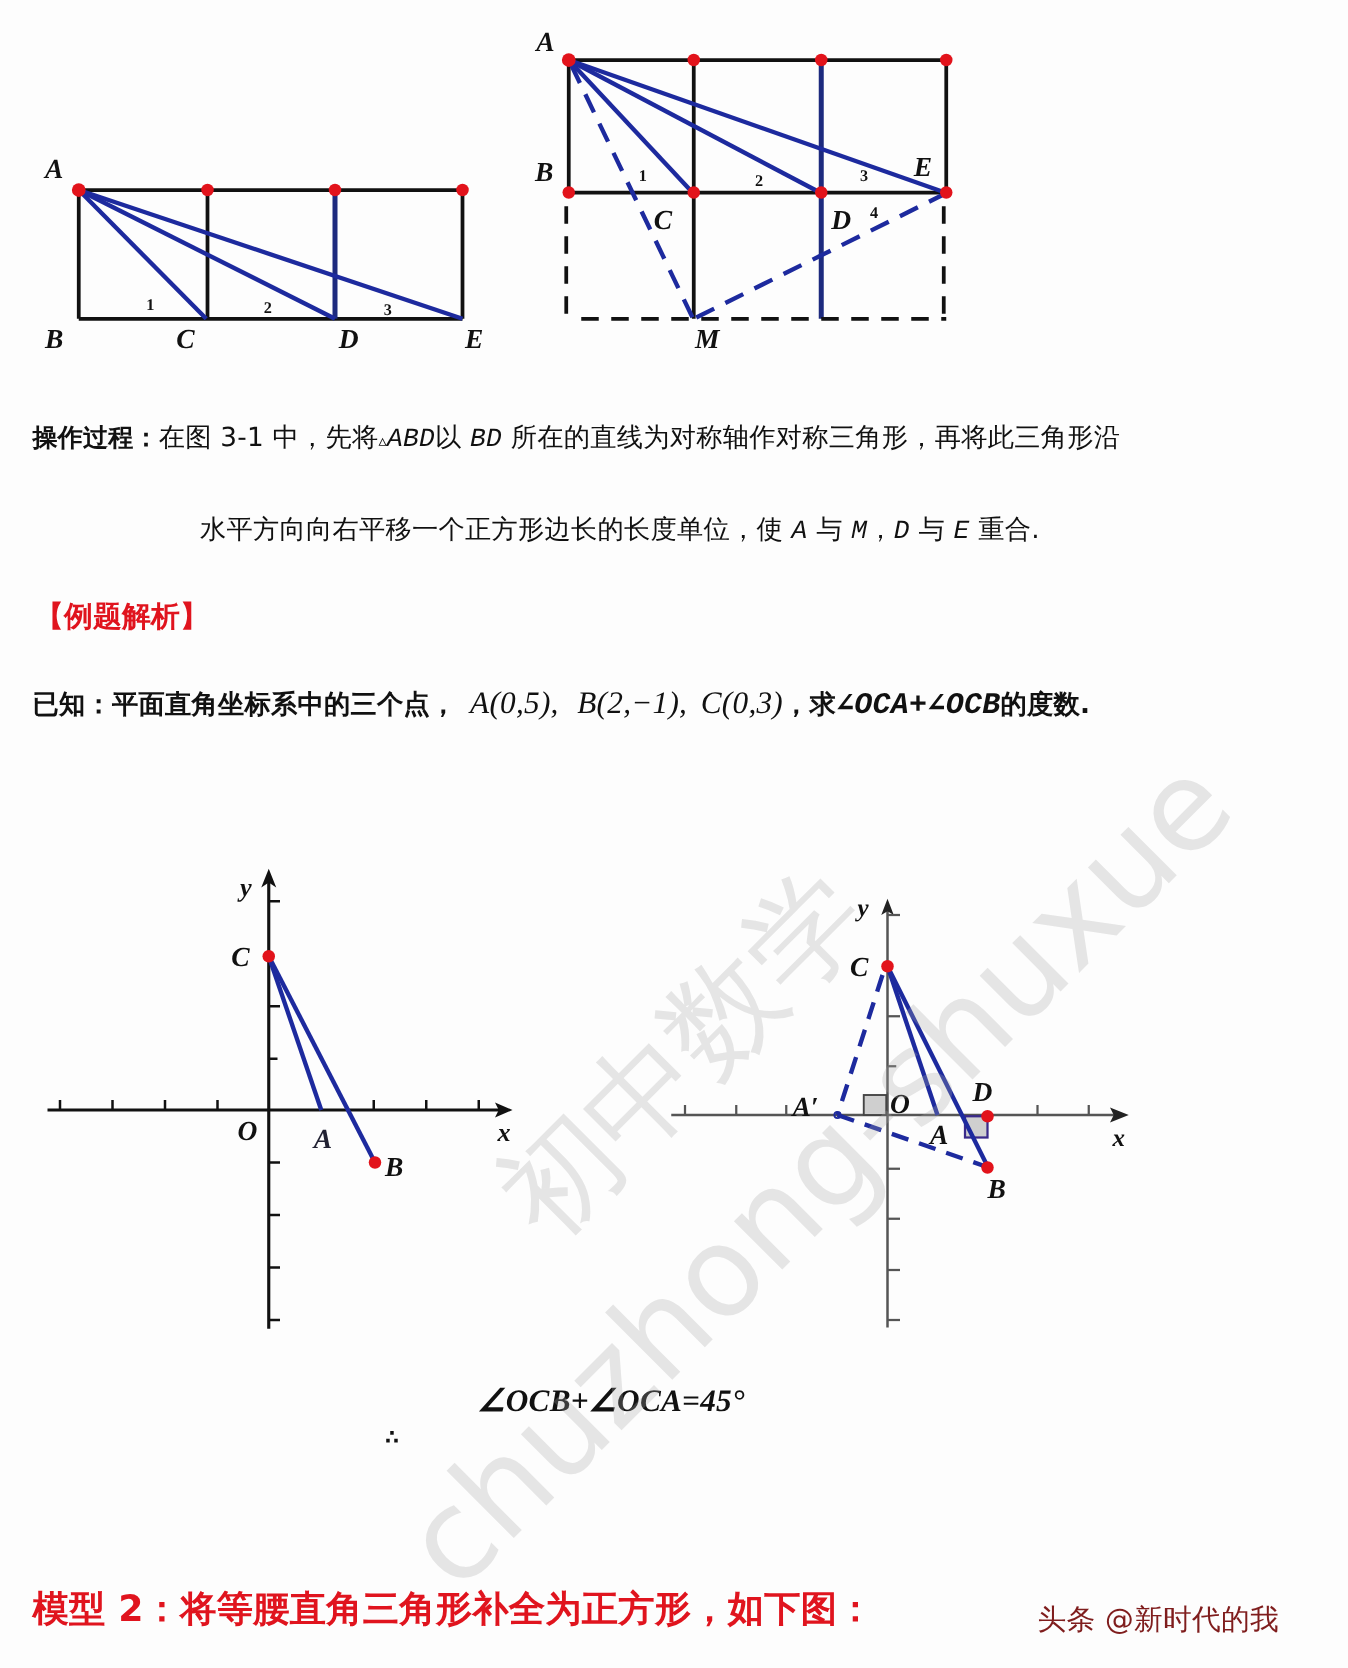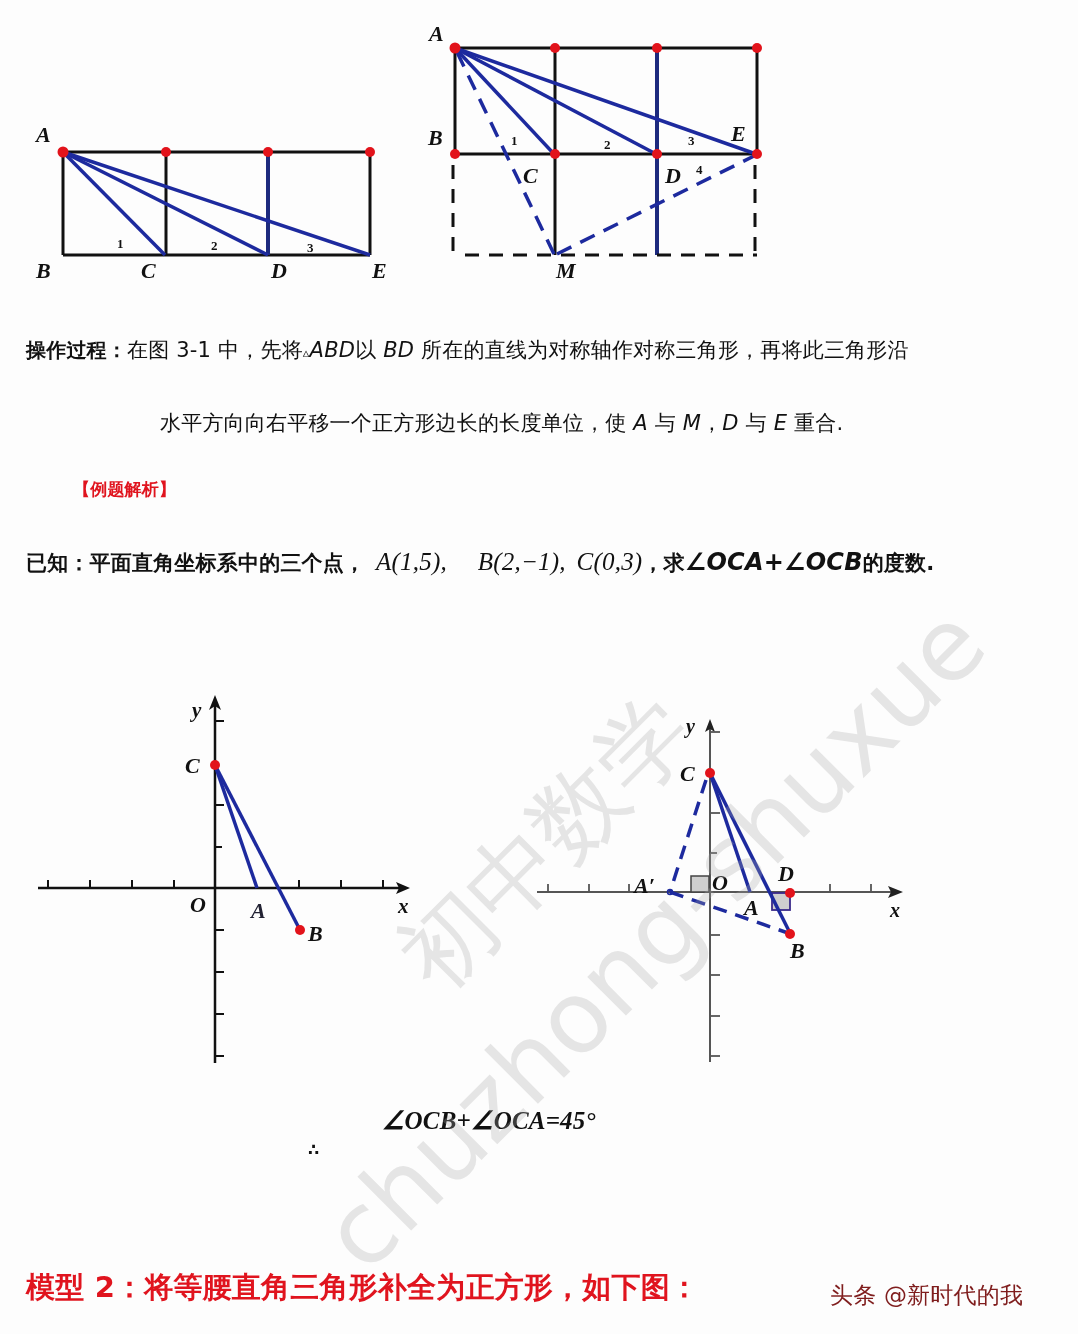--- a/index.html
+++ b/index.html
@@ -3,21 +3,21 @@
 <meta charset="utf-8">
 <style>
   html, body { margin:0; padding:0; }
   body { width:1078px; height:1334px; background:#fdfdfd; position:relative; overflow:hidden;
          font-family:"DejaVu Sans", sans-serif; color:#111; }
   .abs { position:absolute; }
   svg text.lbl { font-family:"Liberation Serif", serif; font-style:italic; font-weight:bold; font-size:22px; fill:#111; }
   svg text.num { font-family:"Liberation Serif", serif; font-weight:bold; font-size:13px; fill:#111; }
   .para { position:absolute; font-size:21px; white-space:nowrap; letter-spacing:0.2px; }
   .bold { font-weight:bold; }
-  .it { font-style:italic; }
+  .it { font-style:italic;font-family:Liberation Mono, monospace; }
   .red { color:#e0141e; }
   .math { font-family:"Liberation Serif", serif; font-size:25px; }
   .watermark { position:absolute; color:rgba(170,170,170,0.28); font-family:"DejaVu Sans", sans-serif;
                white-space:nowrap; transform-origin:left top; pointer-events:none; }
 </style>
 </head>
 <body>
 
 <svg class="abs" style="left:0;top:0" width="420" height="300">
   <g stroke="#111" stroke-width="3" fill="none">
@@ -96,26 +96,26 @@
   </g>
 </svg>
 
 <div class="para" style="left:26px;top:336px;">
   <span class="bold" style="font-size:20px">操作过程：</span><span>在图 3-1 中，先将</span><span style="font-size:13px">▵</span><span class="it">ABD</span><span>以 </span><span class="it">BD</span><span> 所在的直线为对称轴作对称三角形，再将此三角形沿</span>
 </div>
 <div class="para" style="left:160px;top:409px;">
   <span>水平方向向右平移一个正方形边长的长度单位，使 </span><span class="it">A</span><span> 与 </span><span class="it">M</span><span>，</span><span class="it">D</span><span> 与 </span><span class="it">E</span><span> 重合.</span>
 </div>
 
-<div class="para bold red" style="left:28px;top:478px;font-size:17px;margin-left:45px;">【例题解析】</div>
+<div class="para bold red" style="left:28px;top:478px;font-size:23px;">【例题解析】</div>
 
 <div class="para" style="left:26px;top:548px;">
   <span class="bold">已知：平面直角坐标系中的三个点，</span>
-  <span class="math it" style="margin-left:4px">A(1,5),</span>
-  <span class="math it" style="margin-left:24px">B(2,−1),</span>
+  <span class="math it" style="margin-left:4px">A(0,5),</span>
+  <span class="math it" style="margin-left:8px">B(2,−1),</span>
   <span class="math it" style="margin-left:4px">C(0,3)</span><span class="bold">，求</span><span class="bold it" style="font-size:24px">∠OCA+∠OCB</span><span class="bold">的度数.</span>
 </div>
 
 <svg class="abs" style="left:0;top:680px" width="440" height="400">
   <g transform="translate(0,-680)">
 
     <line x1="38" y1="888" x2="405" y2="888" stroke="#111" stroke-width="2.5"></line>
     <polygon points="410,888 396,882 399,888 396,894" fill="#111"></polygon>
     <line x1="215" y1="1063" x2="215" y2="702" stroke="#111" stroke-width="2.5"></line>
     <polygon points="215,695 209,710 215,706 221,710" fill="#111"></polygon>

